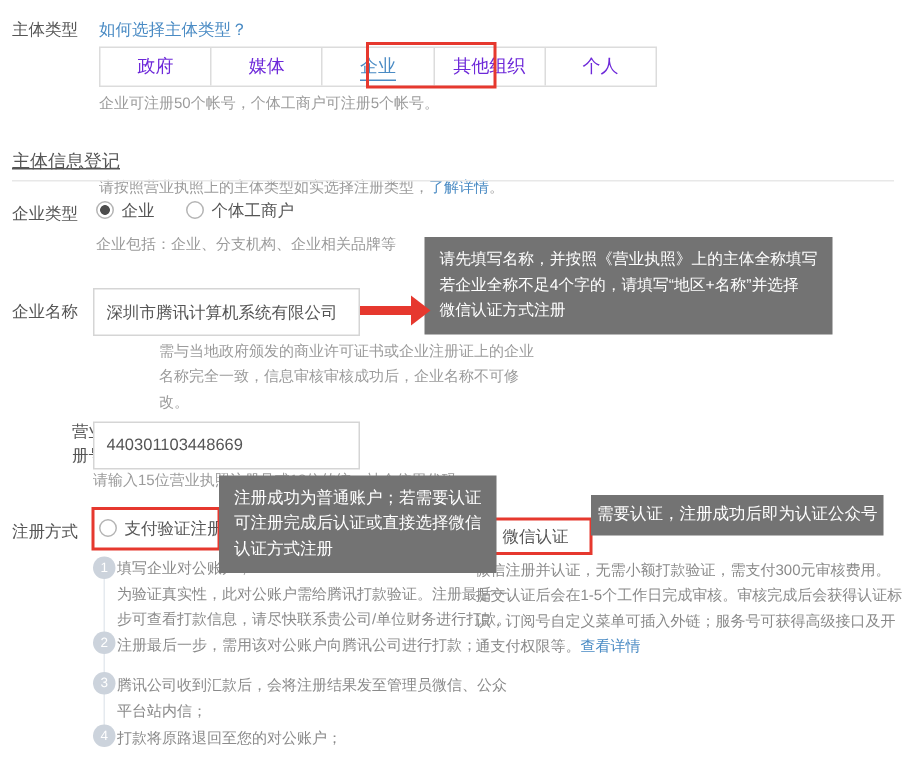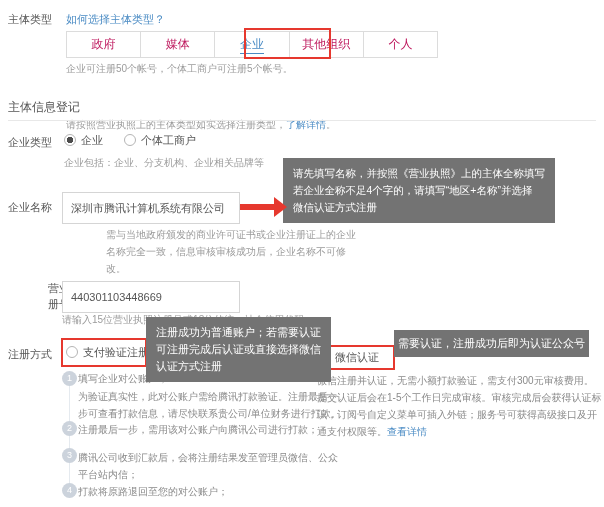--- a/index.html
+++ b/index.html
@@ -9,21 +9,21 @@
            font-size:11px; color:#555; }
   .abs { position:absolute; }
   .lbl { font-size:11px; color:#555; }
   .link { color:#4a8bc4; cursor:pointer; text-decoration:none; }
   .note { font-size:10px; color:#9b9b9b; white-space:nowrap; }
   .note-wrap { font-size:10px; color:#9b9b9b; line-height:17px;margin-left:44px; }
 
   
   .tabs { left:66px; top:31px; width:372px; height:27px; display:flex;
           border:1px solid #dcdcdc; background:#fff; }
-  .tab { flex:1; text-align:center; line-height:25px; font-size:12px; color:#be185d;
+  .tab { flex:1; text-align:center; line-height:25px; font-size:12px; color:#6d28d9;
          border-left:1px solid #dcdcdc; cursor:pointer; }
   .tab:first-child { border-left:none; }
   .tab.active { color:#4a8bc4; }
   .tab.active span { border-bottom:1px solid #4a8bc4; padding-bottom:2px; }
 
   .redbox { border:2px solid #e6382e; background:transparent; pointer-events:none; }
 
   .hr { left:8px; top:120px; width:588px; border-top:1px solid #e8e8e8; height:0; }
   .section-title { font-size:12px; color:#555; }
 
@@ -76,21 +76,21 @@
     <div class="tab"><span>其他组织</span></div>
     <div class="tab"><span>个人</span></div>
   </div>
   <div class="abs redbox" style="left:244px; top:28px; width:87px; height:31px;"></div>
 
   <div class="abs note" style="left:66px; top:62px;">企业可注册50个帐号，个体工商户可注册5个帐号。</div>
   <div class="abs note" style="left:66px; top:84px;margin-top:34px;">
     <span>请按照营业执照上的主体类型如实选择注册类型，</span><span class="link">了解详情</span><span>。</span>
   </div>
 
-  <div class="abs section-title" style="left:8px; top:99px;">主体信息登记</div>
+  <div class="abs section-title" style="left:8px; top:99px;text-decoration:underline;">主体信息登记</div>
   <div class="abs hr"></div>
 
   <div class="abs lbl" style="left:8px; top:135px;">企业类型</div>
   <div class="abs" style="left:64px; top:133px;">
     <span class="radio sel"></span><span class="radio-lbl">企业</span>
     <span class="radio" style="margin-left:18px;"></span><span class="radio-lbl">个体工商户</span>
   </div>
   <div class="abs note" style="left:64px; top:156px;">企业包括：企业、分支机构、企业相关品牌等</div>
 
   <div class="abs lbl" style="left:8px; top:200px;">企业名称</div>

